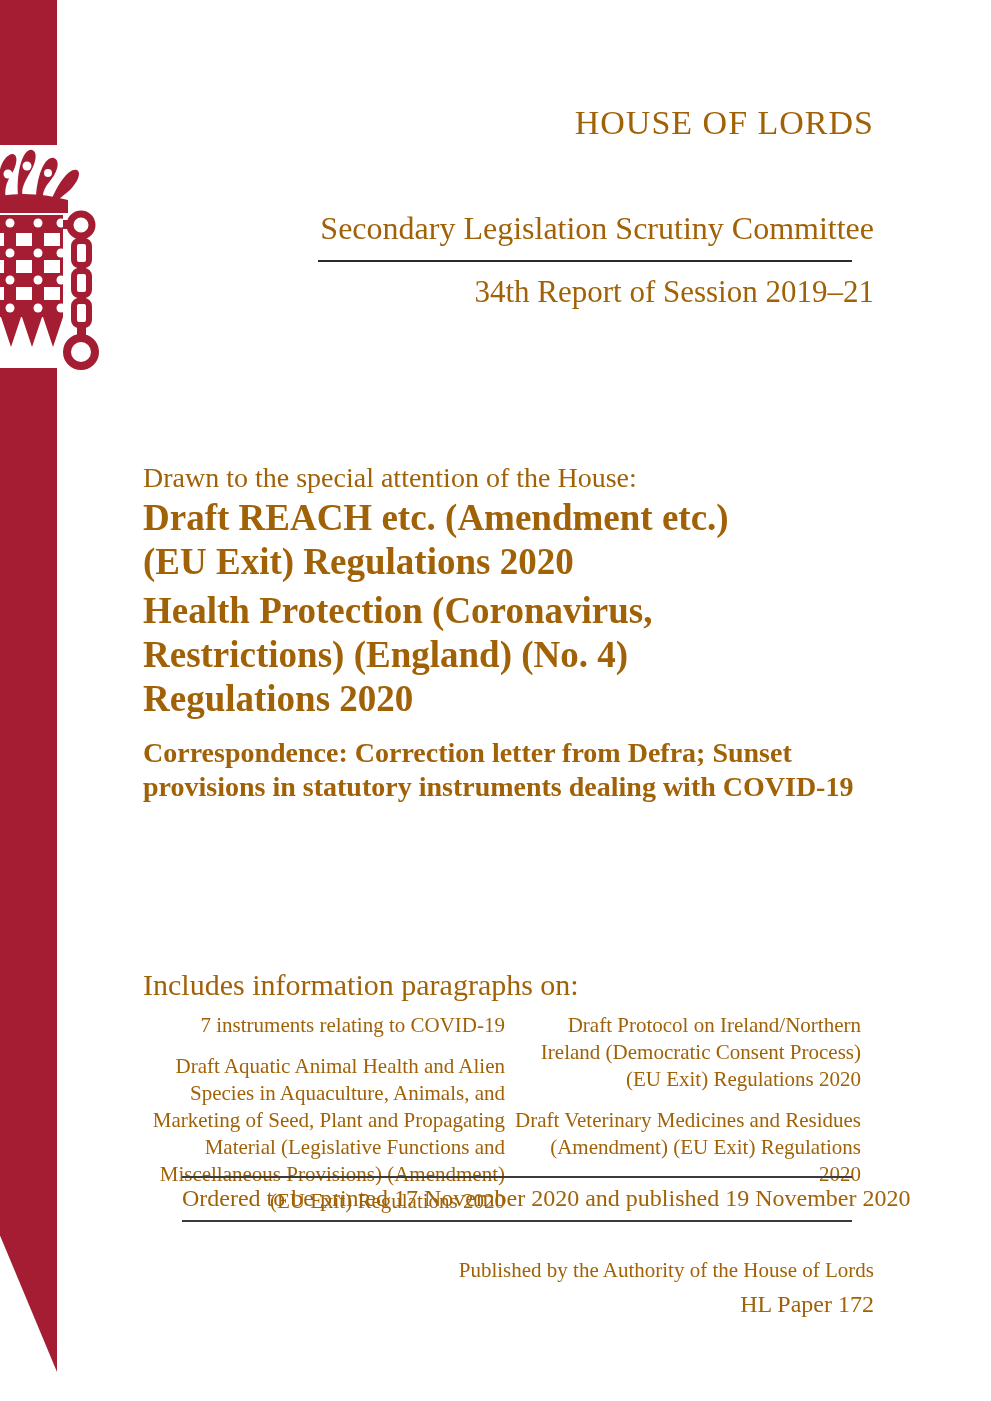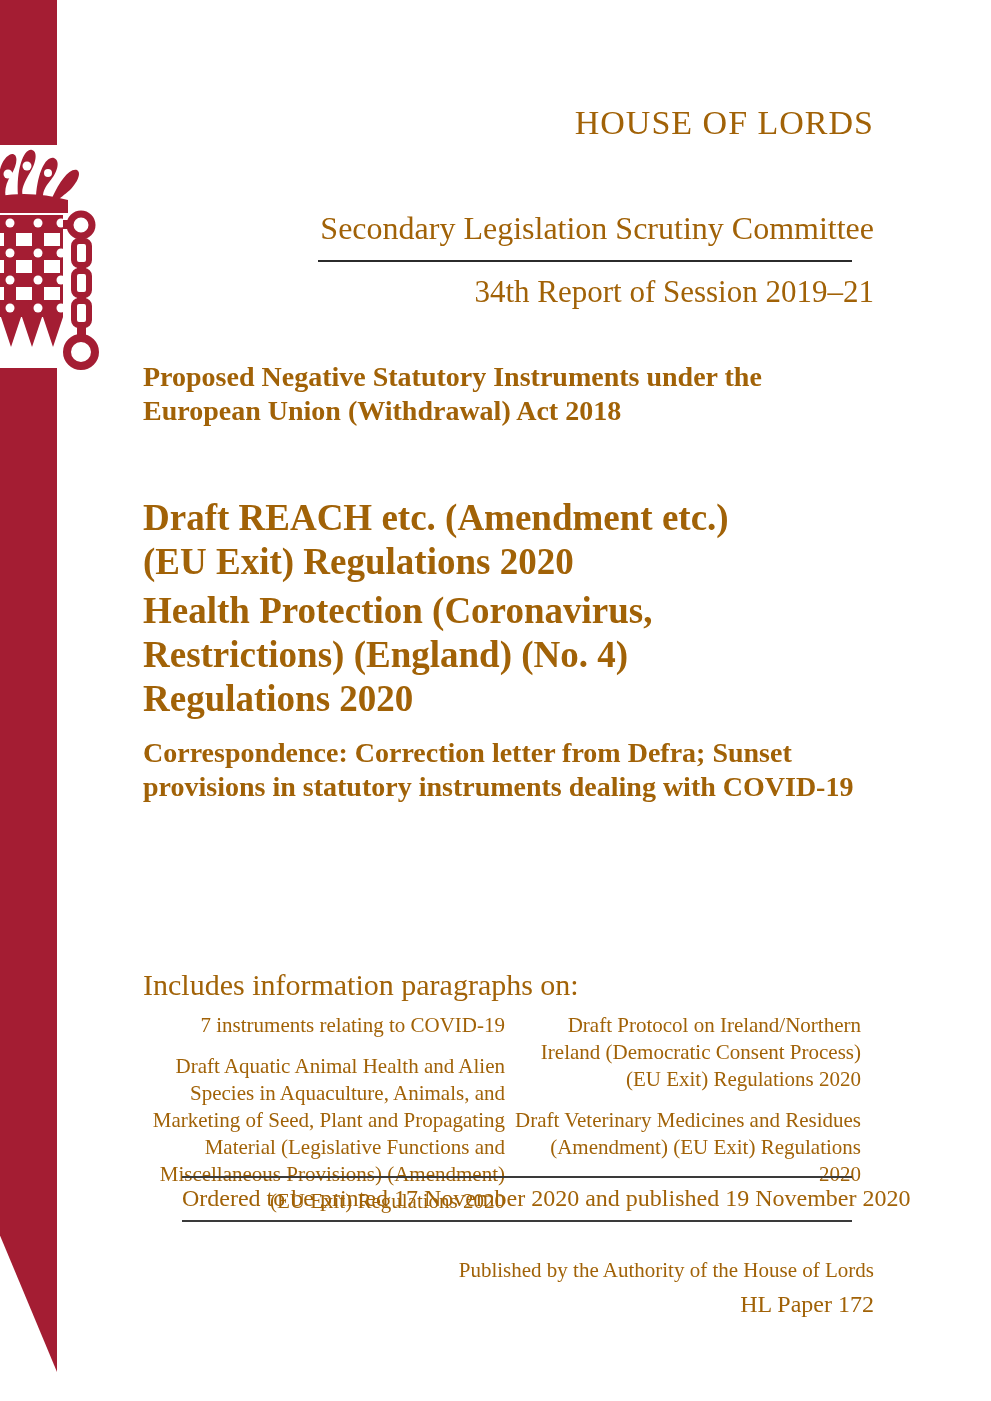--- a/index.html
+++ b/index.html
@@ -220,21 +220,21 @@
         <circle cx="101" cy="207" r="14" stroke-width="8"></circle>
       </g>
     </svg>
   </div>
 
   <div class="house">HOUSE OF LORDS</div>
   <div class="committee">Secondary Legislation Scrutiny Committee</div>
   <div class="header-rule"></div>
   <div class="report">34th Report of Session 2019–21</div>
 
-  <div class="proposed">Proposed Negative Statutory Instruments under the European Union (Withdrawal) Act 2018</div>
+  <div class="drawn">Drawn to the special attention of the House:</div>
   <div class="instrument instrument-1">Draft REACH etc. (Amendment etc.) (EU Exit) Regulations 2020</div>
   <div class="instrument instrument-2">Health Protection (Coronavirus, Restrictions) (England) (No. 4) Regulations 2020</div>
   <div class="correspondence">Correspondence: Correction letter from Defra; Sunset provisions in statutory instruments dealing with COVID-19</div>
 
   <div class="includes">Includes information paragraphs on:</div>
   <div class="col col-left">
     <p>7 instruments relating to COVID-19</p>
     <p>Draft Aquatic Animal Health and Alien Species in Aquaculture, Animals, and Marketing of Seed, Plant and Propagating Material (Legislative Functions and Miscellaneous Provisions) (Amendment) (EU Exit) Regulations 2020</p>
   </div>
   <div class="col col-right">

